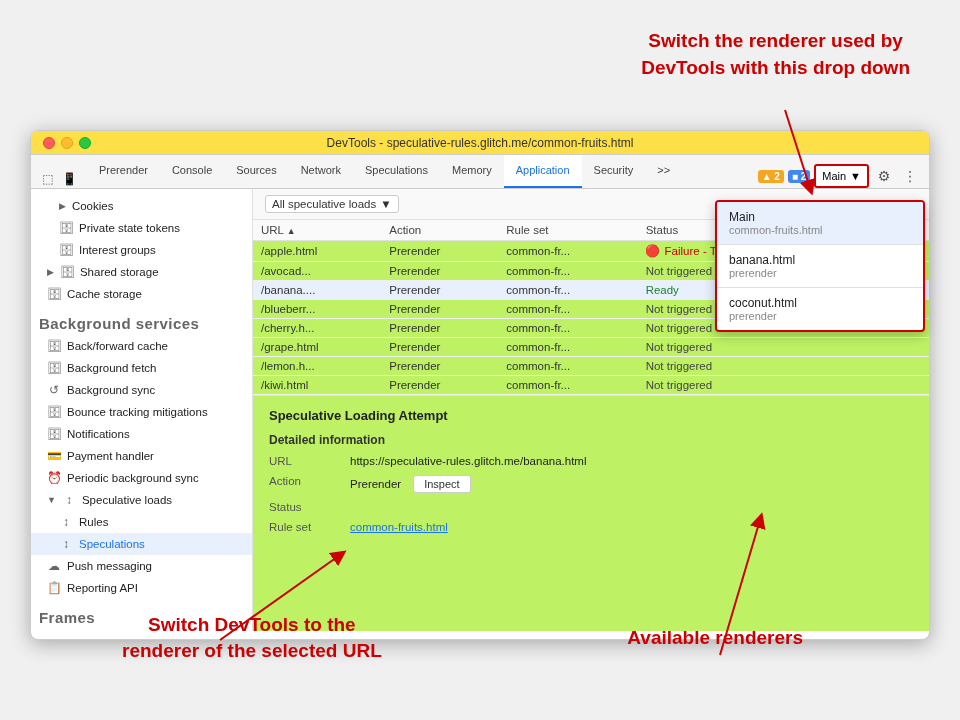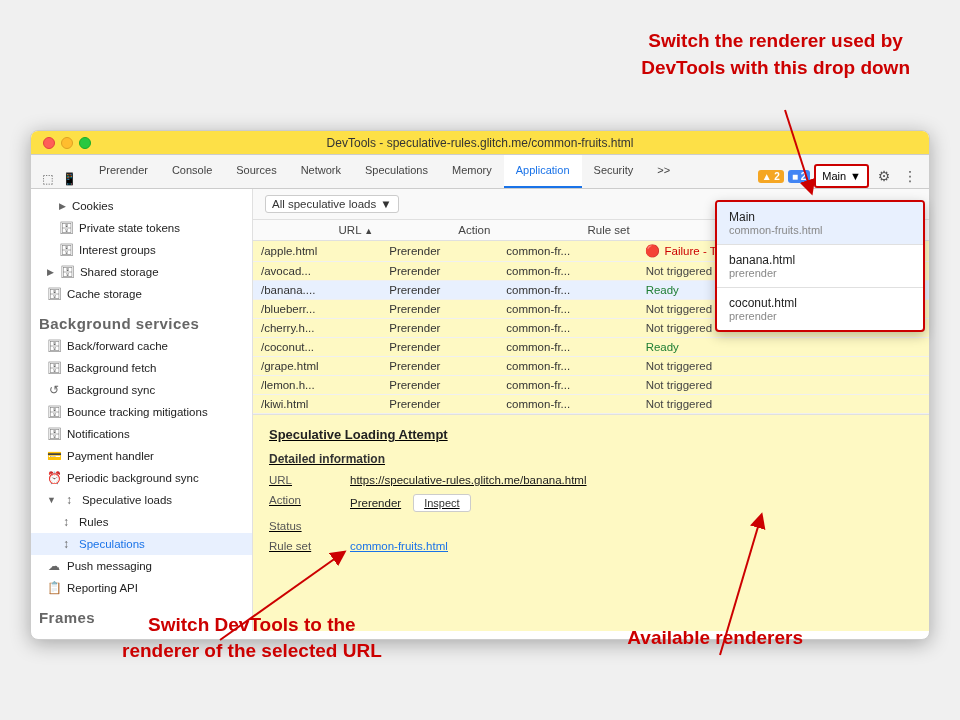--- a/index.html
+++ b/index.html
@@ -230,21 +230,21 @@
     .sidebar-icon {
       font-size: 12px;
       color: #666;
       width: 14px;
       text-align: center;
     }
 
     
     .right-panel {
       flex: 1;
-      background: #fef9c3;
+      background: #bef264;
       overflow: hidden;
       display: flex;
       flex-direction: column;
     }
 
     
     .panel-toolbar {
       padding: 6px 12px;
       border-bottom: 1px solid #e0e0e0;
       display: flex;
@@ -265,21 +265,21 @@
       background: white;
     }
 
     
     .spec-table {
       width: 100%;
       border-collapse: collapse;
       font-size: 11.5px;
     }
     .spec-table th {
-      text-align: right;
+      text-align: left;
       padding: 4px 8px;
       border-bottom: 1px solid #e0e0e0;
       font-weight: 500;
       color: #444;
       background: #fafafa;
       cursor: pointer;
     }
     .spec-table td {
       padding: 3px 8px;
       border-bottom: 1px solid #f0f0f0;
@@ -299,21 +299,20 @@
       overflow-y: auto;
       max-height: 230px;
     }
 
     
     .detail-panel {
       border-top: 1px solid #e0e0e0;
       padding: 12px 16px;
       flex: 1;
       overflow-y: auto;
-      text-decoration: underline;
     }
     .detail-title {
       font-size: 13px;
       font-weight: 600;
       color: #222;
       margin-bottom: 10px;
     }
     .detail-section-title {
       font-size: 12px;
       font-weight: 600;
@@ -591,26 +590,20 @@
               <td>common-fr...</td>
               <td><span class="status-not-triggered">Not triggered</span></td>
             </tr>
             <tr>
               <td>/cherry.h...</td>
               <td>Prerender</td>
               <td>common-fr...</td>
               <td><span class="status-not-triggered">Not triggered</span></td>
             </tr>
             <tr>
-              <td>/coconut...</td>
-              <td>Prerender</td>
-              <td>common-fr...</td>
-              <td><span class="status-ready">Ready</span></td>
-            </tr>
-            <tr>
               <td>/grape.html</td>
               <td>Prerender</td>
               <td>common-fr...</td>
               <td><span class="status-not-triggered">Not triggered</span></td>
             </tr>
             <tr>
               <td>/lemon.h...</td>
               <td>Prerender</td>
               <td>common-fr...</td>
               <td><span class="status-not-triggered">Not triggered</span></td>

